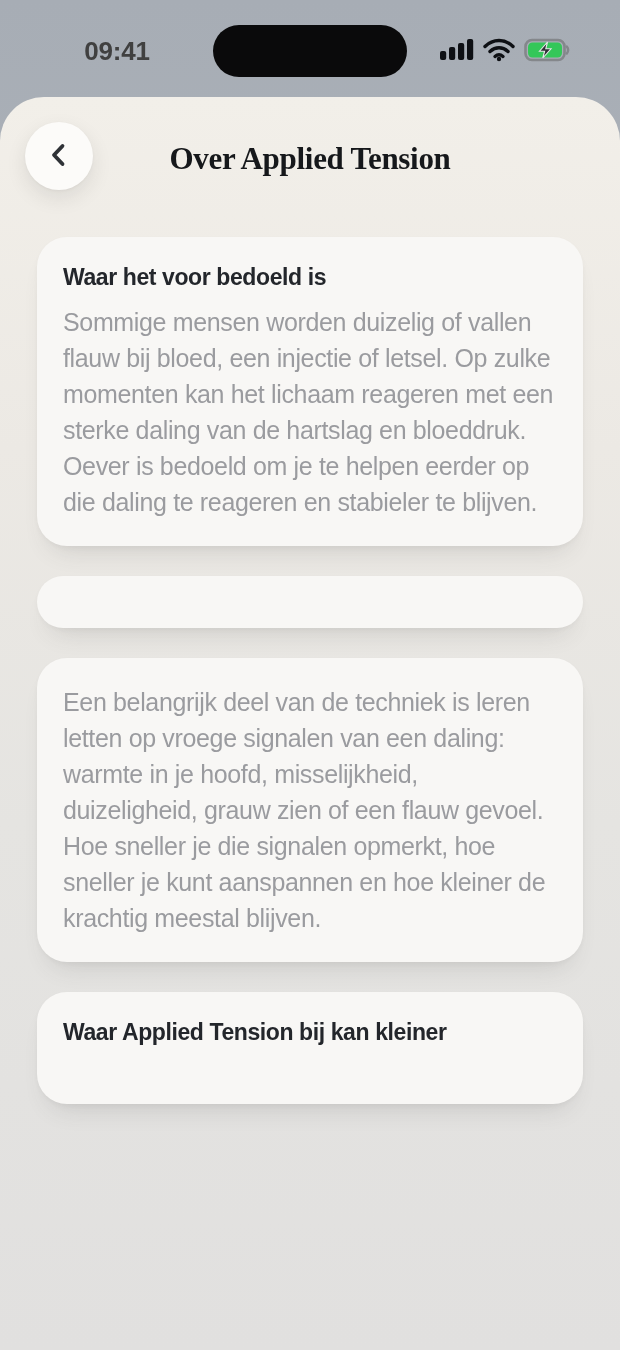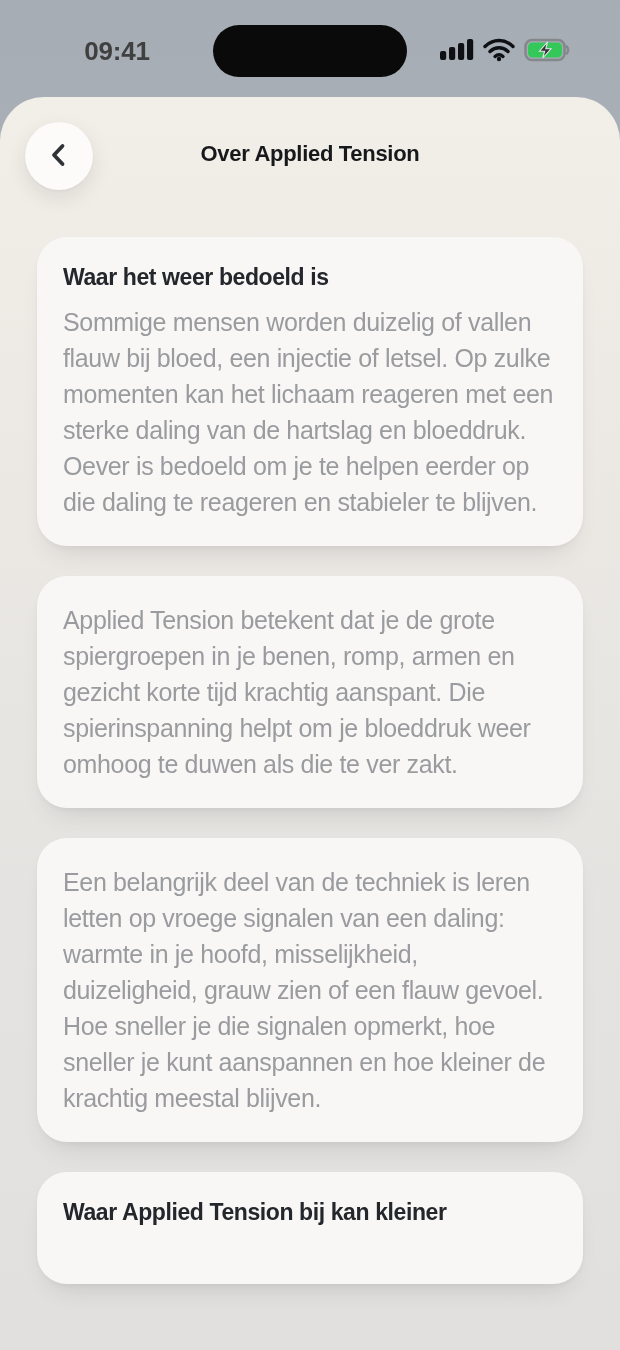--- a/index.html
+++ b/index.html
@@ -31,21 +31,21 @@
   }
   .header{position:relative;height:140px;}
   .back-btn{
     position:absolute;left:25px;top:25px;width:68px;height:68px;border-radius:50%;
     background:#fcfbf9;border:none;padding:0;cursor:pointer;
     box-shadow:0 8px 20px rgba(40,40,40,0.10),0 1px 3px rgba(0,0,0,0.04);
     display:flex;align-items:center;justify-content:center;
   }
   .page-title{
     position:absolute;left:0;right:0;top:44px;margin:0;text-align:center;
-    font-size:22px;font-weight:700;color:#16181b;letter-spacing:-0.3px;
+    font-size:31px;font-weight:700;color:#16181b;letter-spacing:-0.3px;font-family:Liberation Serif, serif;
   }
   
   .cards{
     position:absolute;top:140px;left:37px;right:37px;
     display:flex;flex-direction:column;gap:30px;
   }
   .card{
     background:#f8f7f5;border-radius:30px;padding:26px;
     box-shadow:0 16px 26px -14px rgba(70,70,70,0.20),0 2px 5px rgba(0,0,0,0.03);
   }
@@ -100,26 +100,25 @@
         <svg width="30" height="30" viewBox="0 0 30 30">
           <path d="M18.5 6 L10 15 L18.5 24" fill="none" stroke="#2f3237" stroke-width="3.8" stroke-linecap="round" stroke-linejoin="round"></path>
         </svg>
       </span>
     </button>
     <h1 class="page-title">Over Applied Tension</h1>
   </div>
 
   <div class="cards">
     <section class="card">
-      <h2>Waar het weer bedoeld is</h2>
+      <h2>Waar het voor bedoeld is</h2>
       <p>Sommige mensen worden duizelig of vallen flauw bij bloed, een injectie of letsel. Op zulke momenten kan het lichaam reageren met een sterke daling van de hartslag en bloeddruk. Oever is bedoeld om je te helpen eerder op die daling te reageren en stabieler te blijven.</p>
     </section>
 
     <section class="card">
-      <p>Applied Tension betekent dat je de grote spiergroepen in je benen, romp, armen en gezicht korte tijd krachtig aanspant. Die spierinspanning helpt om je bloeddruk weer omhoog te duwen als die te ver zakt.</p>
     </section>
 
     <section class="card">
       <p>Een belangrijk deel van de techniek is leren letten op vroege signalen van een daling: warmte in je hoofd, misselijkheid, duizeligheid, grauw zien of een flauw gevoel. Hoe sneller je die signalen opmerkt, hoe sneller je kunt aanspannen en hoe kleiner de krachtig meestal blijven.</p>
     </section>
 
     <section class="card cut">
       <h2>Waar Applied Tension bij kan kleiner</h2>
     </section>
   </div>

